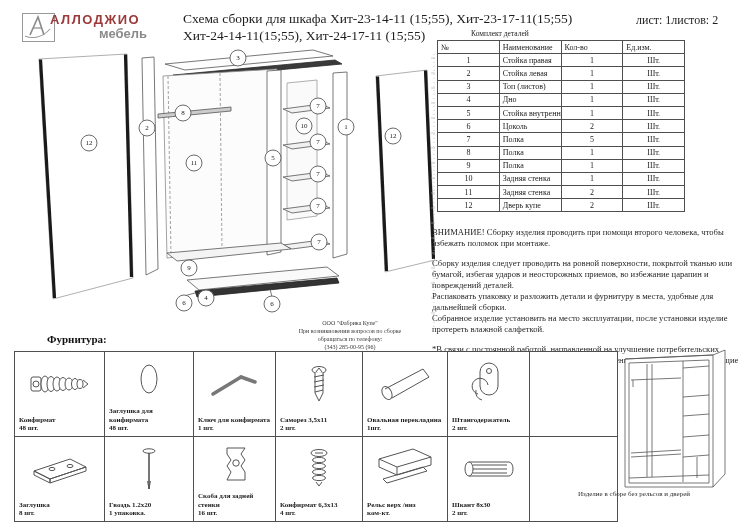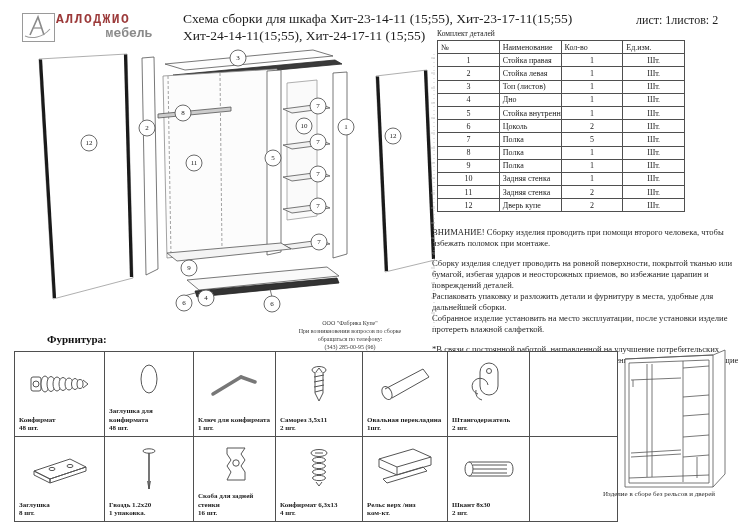--- a/index.html
+++ b/index.html
@@ -1,48 +1,48 @@
 <!DOCTYPE html>
 <html><head>
 <meta charset="utf-8">
 <style>
   html,body{margin:0;padding:0;background:#e8e8e8;}
   .page{position:relative;width:748px;height:527px;background:#ffffff;overflow:hidden;
         font-family:"Liberation Serif",serif;color:#2b2b2b;}
   
   .logo-box{position:absolute;left:22px;top:13px;width:31px;height:27px;border:1px solid #9a9a9a;}
-  .logo-text{position:absolute;left:56px;top:12px;width:118px;font-family:Liberation Mono, monospace;font-weight:bold;}
+  .logo-text{position:absolute;left:50px;top:12px;width:118px;font-family:Liberation Sans, sans-serif;font-weight:bold;}
   .logo-name{font-size:13px;letter-spacing:1.5px;color:#9c3a3a;}
   .logo-sub{font-size:13px;color:#8a8a8a;text-align:center;padding-left:28px;margin-top:-1px;}
   .title{position:absolute;left:183px;top:10px;width:390px;font-size:13.5px;line-height:17px;color:#1d1d1d;}
   .sheet-info{position:absolute;left:636px;top:13px;display:flex;font-size:12px;color:#1d1d1d;}
   
   .parts-block{position:absolute;left:437px;top:29px;}
-  .parts-title{font-size:7.5px;margin-bottom:2px;color:#222;}
+  .parts-title{font-size:7.5px;margin-bottom:2px;color:#222;margin-left:34px;}
   table.parts{border-collapse:collapse;table-layout:fixed;width:248px;}
   table.parts th,table.parts td{border:1px solid #4f4f4f;font-size:8px;font-weight:normal;
         padding:1px 3px;height:10.2px;overflow:hidden;white-space:nowrap;color:#222;}
   table.parts th{text-align:left;}
   .c{text-align:center;}
   
   .notes{position:absolute;left:432px;top:227px;width:314px;font-size:8.6px;line-height:1.28;color:#1f1f1f;}
   .notes p{margin:0 0 9px 0;}
   .notes p.tight{margin:0;}
   .contact{position:absolute;left:278px;top:319px;width:144px;text-align:center;font-size:6px;line-height:1.35;color:#3a3a3a;}
   
   .hw-title{position:absolute;left:15px;top:333px;font-size:11px;font-weight:bold;color:#111;margin-left:32px;}
   .hw-grid{position:absolute;left:14px;top:351px;display:grid;
            grid-template-columns:90px 89px 82px 87px 85px 82px 88px;grid-auto-rows:85px;
            border-top:1px solid #4f4f4f;border-left:1px solid #4f4f4f;}
   .hw-cell{border-right:1px solid #4f4f4f;border-bottom:1px solid #4f4f4f;display:flex;flex-direction:column;background:#fff;font-weight:bold;}
   .hw-icon{flex:1;display:flex;align-items:center;justify-content:center;}
   .hw-label{padding:0 3px 3px 4px;font-size:7px;line-height:1.25;color:#222;}
   
   .assembled-svg{position:absolute;left:621px;top:347px;}
-  .assembled-caption{position:absolute;left:578px;top:490px;width:162px;text-align:center;font-size:7px;color:#2b2b2b;}
+  .assembled-caption{position:absolute;left:578px;top:490px;width:162px;font-size:7px;color:#2b2b2b;}
   
   .diagram-svg{position:absolute;left:15px;top:46px;}
   .co-circle{fill:#ffffff;stroke:#5a5a5a;stroke-width:0.9;}
   .co-text{font-family:"Liberation Serif",serif;font-size:7px;fill:#222;text-anchor:middle;}
 </style>
 </head>
 <body>
 
 <div class="page">
 

